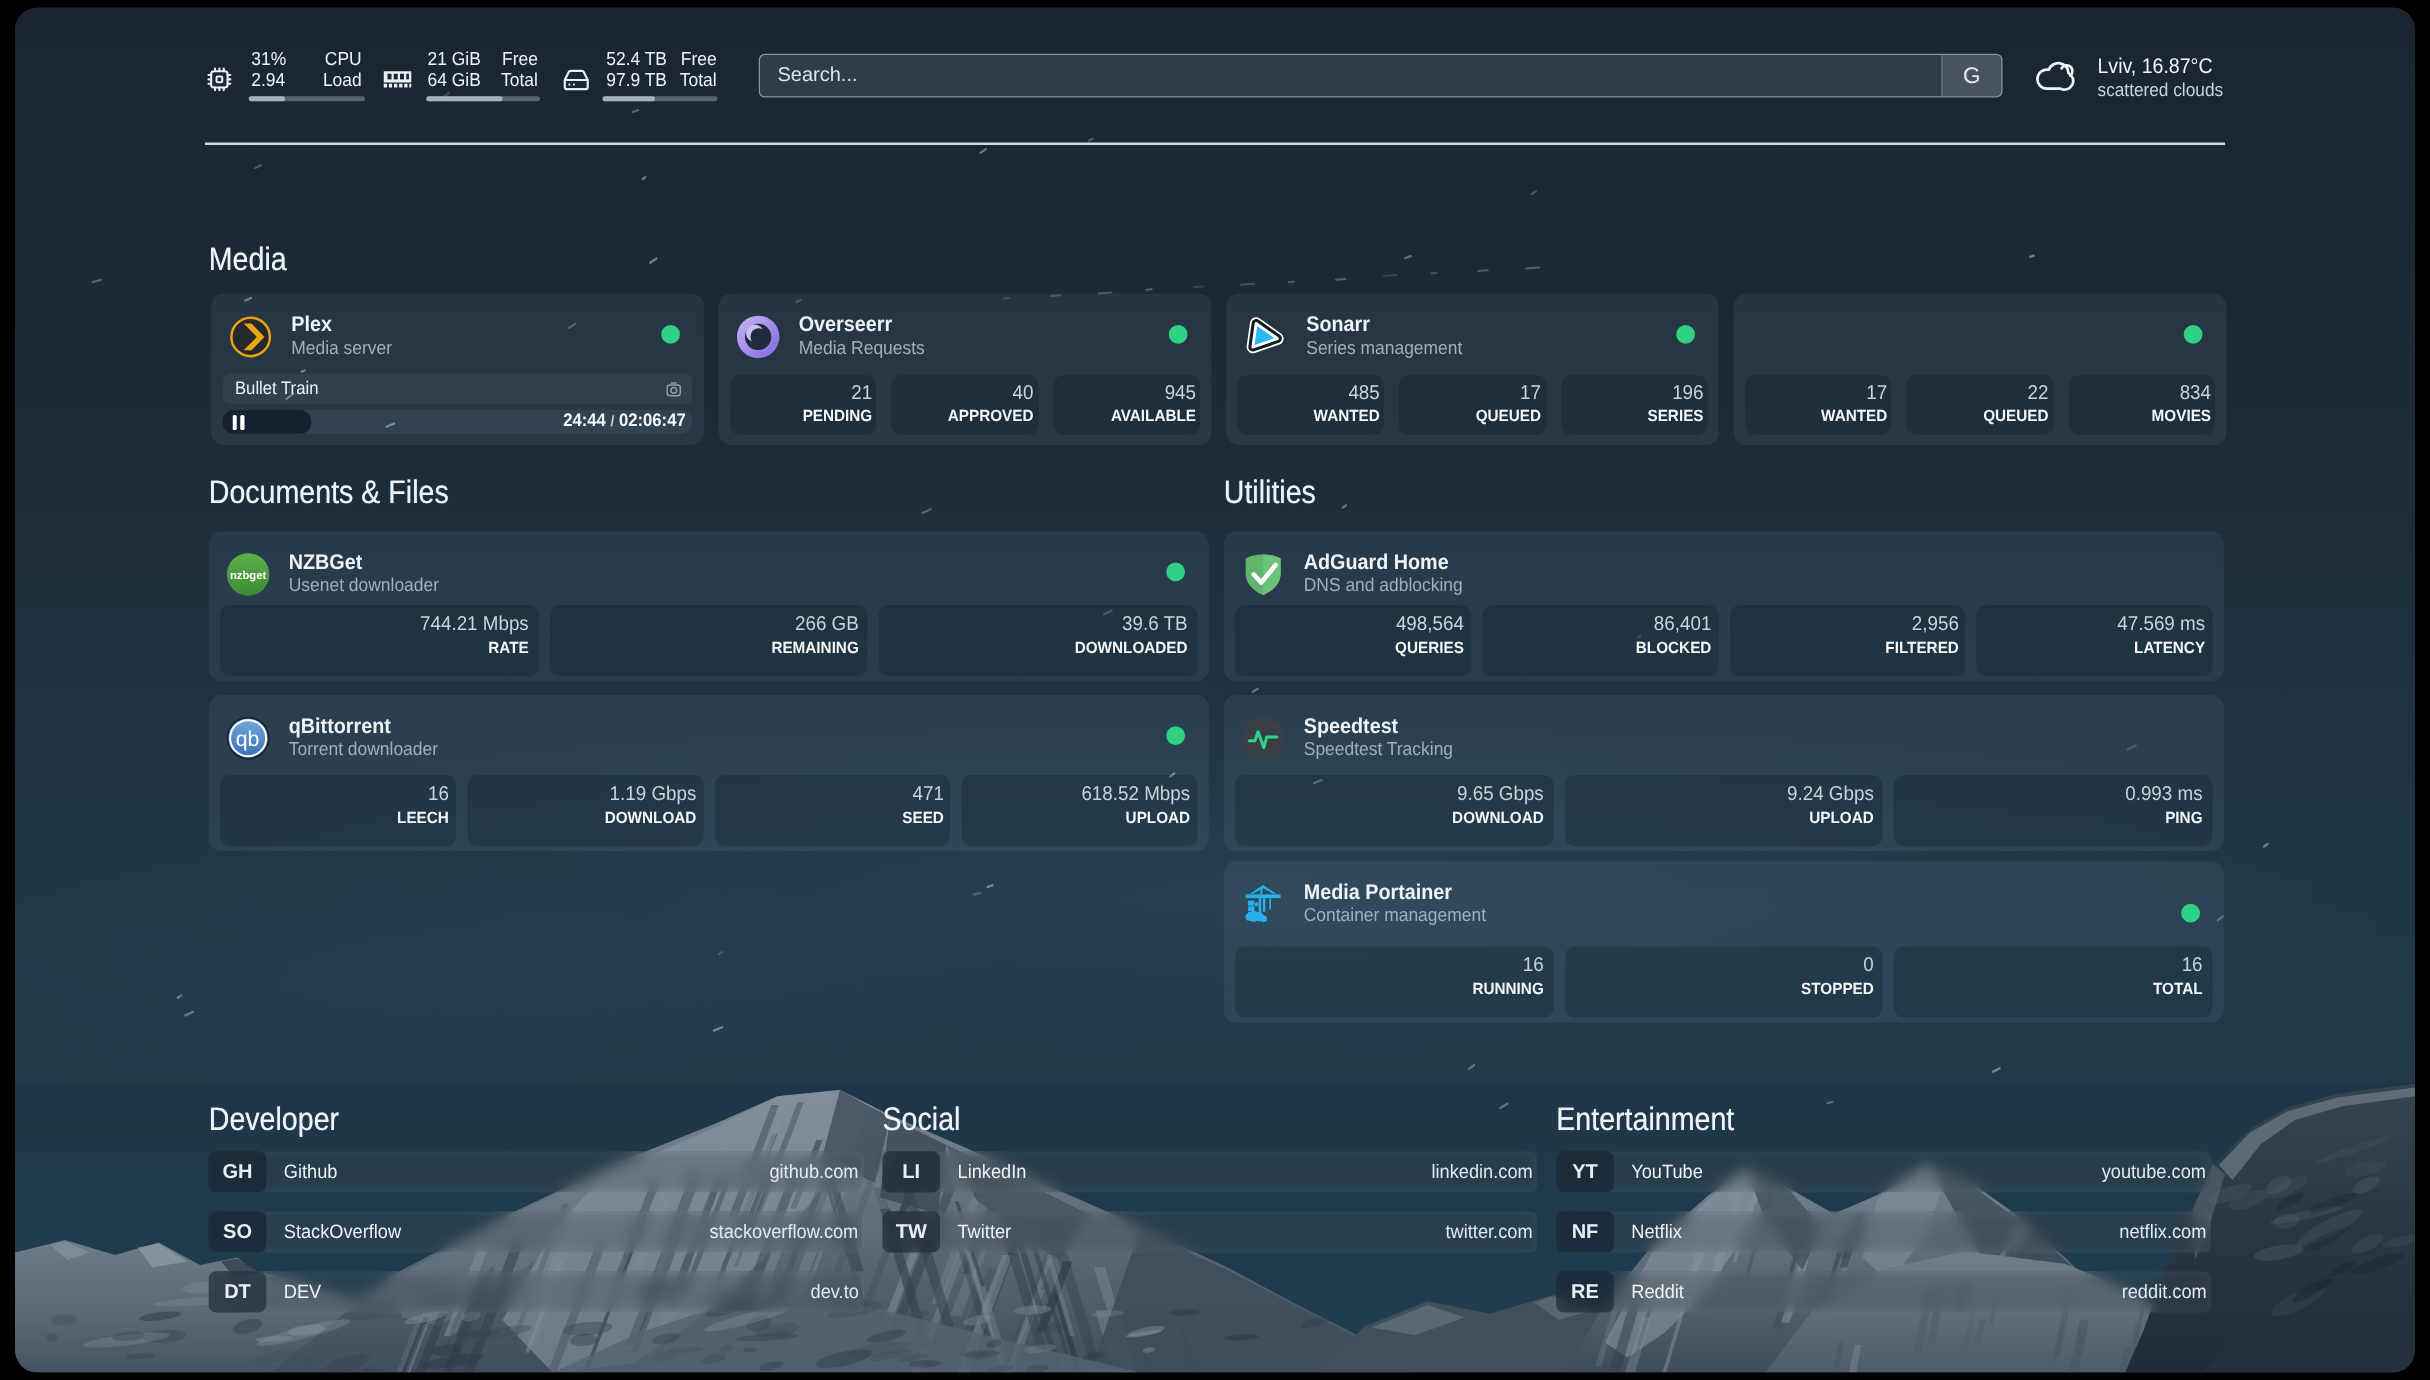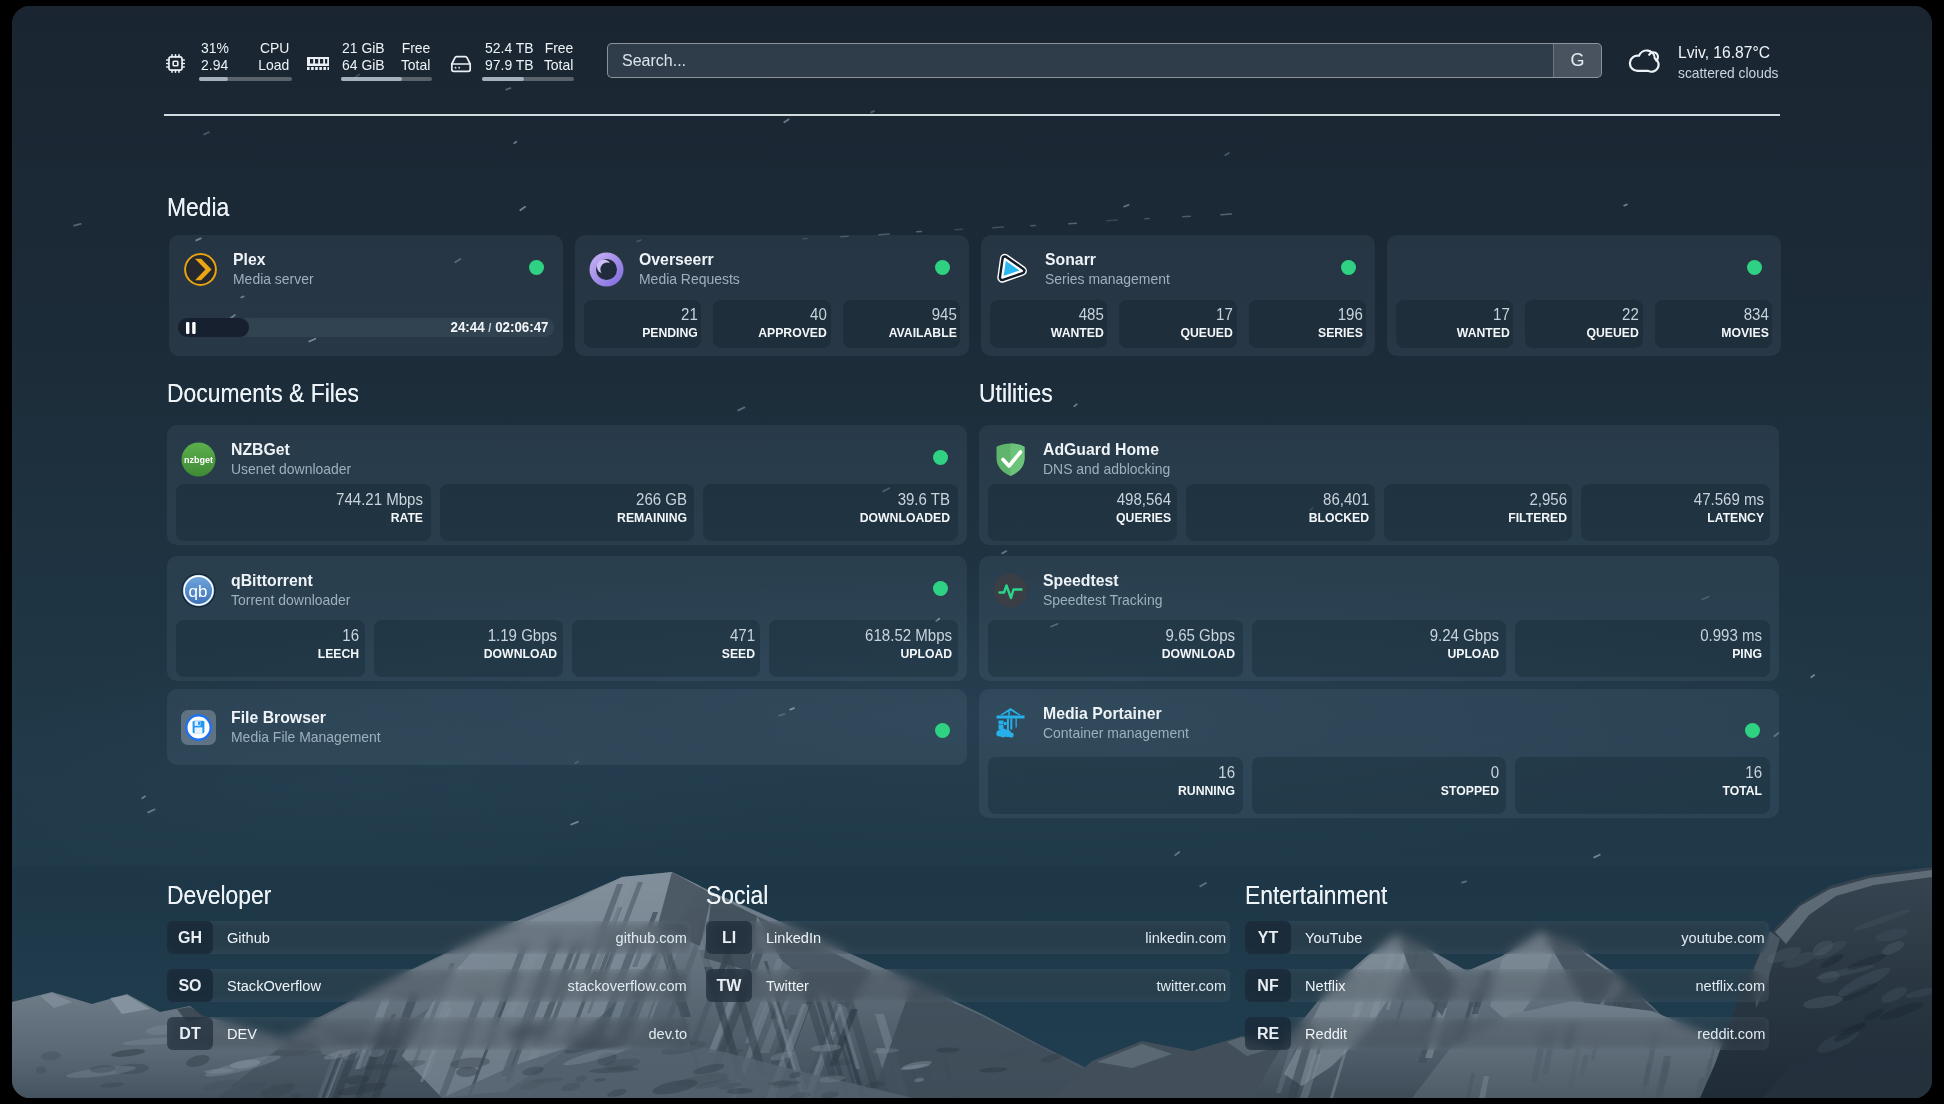--- a/index.html
+++ b/index.html
@@ -35,21 +35,21 @@
 .wstats .sv{margin-top:6px}
 .g3{grid-template-columns:repeat(3,1fr)}
 .g4{grid-template-columns:repeat(4,1fr)}
 .bmh{position:absolute;font-size:26px;font-weight:500;color:#eef3f7;line-height:1;text-shadow:0 0 .6px rgba(238,243,247,.8);transform:scaleX(.88);transform-origin:0 0}
 .bmrow{position:absolute;width:524px;height:33px;border-radius:6px;background:rgba(190,215,240,.10);-webkit-backdrop-filter:blur(5px) brightness(.78);backdrop-filter:blur(5px) brightness(.78)}
 .abbr{position:absolute;left:0;top:0;width:46px;height:33px;border-radius:6px;background:rgba(16,30,44,.55);color:#e8eef3;font-size:16px;font-weight:600;text-align:center;line-height:33px}
 .bname{position:absolute;left:60px;top:0;font-size:15.5px;color:#eef3f7;line-height:33px;transform:scaleX(.94);transform-origin:0 50%}
 .burl{position:absolute;right:4px;top:0;font-size:15.5px;color:#e2eaf0;line-height:33px;transform:scaleX(.94);transform-origin:100% 50%}
 .prow1{position:absolute;left:9px;right:9px;top:64px;height:24px;background:rgba(190,215,240,.06);border-radius:6px;font-size:14.5px;color:#eef3f7;line-height:24px;padding:0 10px}
 .pcam{position:absolute;right:8px;top:6px;color:#8fa0ac}
-.prow2{position:absolute;left:9px;right:9px;top:83px;height:19px;background:rgba(190,215,240,.07);border-radius:9px}
+.prow2{position:absolute;left:9px;right:9px;top:93px;height:19px;background:rgba(190,215,240,.07);border-radius:9px}
 .pfill{position:absolute;left:0;top:0;width:19%;height:19px;border-radius:9px;background:#16202f}
 .ptime{position:absolute;right:5px;top:0;font-size:14.5px;font-weight:700;color:#f2f6f9;line-height:19px;transform:scaleX(.92);transform-origin:100% 50%}
 </style></head>
 <body>
 <div class="screen">
 <svg class="bg" viewBox="0 0 1920 1092" preserveAspectRatio="none">
 <defs>
 <linearGradient id="sky" x1="0" y1="0" x2="0" y2="1">
  <stop offset="0" stop-color="#1a2531"></stop>
           <stop offset=".3" stop-color="#1c2b38"></stop>
@@ -485,20 +485,25 @@
         <svg class="cico" viewBox="0 0 35 35">
           <circle cx="17.5" cy="17.5" r="16.2" fill="#25282c"></circle>
           <circle cx="17.5" cy="17.5" r="15.4" fill="none" stroke="#e8a312" stroke-width="2"></circle>
           <polygon points="12,6.8 18.2,6.8 28.6,17.5 18.2,28.2 12,28.2 22.4,17.5" fill="#eba613"></polygon>
         </svg>
         <div>
           <div class="ct">Plex</div>
           <div class="cs">Media server</div>
         </div>
       </div>
+      <div class="prow1"><span style="display:inline-block;transform:scaleX(.92);transform-origin:0 50%">Bullet Train</span><svg class="pcam" width="14" height="14" viewBox="0 0 24 24" fill="none" stroke="currentColor" stroke-width="2">
+          <rect x="3" y="5" width="18" height="15" rx="3.5"></rect>
+          <circle cx="12" cy="12.5" r="4"></circle>
+          <path d="M8 2.5h8"></path>
+        </svg></div>
       <div class="prow2">
         <div class="pfill">
           <svg width="10" height="12" viewBox="0 0 10 12" style="position:absolute;left:8px;top:3.5px">
             <rect width="3.4" height="12" rx="1.2" fill="#fff"></rect>
             <rect x="6.2" width="3.4" height="12" rx="1.2" fill="#fff"></rect>
           </svg>
         </div>
         <div class="ptime">24:44 <span style="font-size:12px;opacity:.8">/</span> 02:06:47</div>
       </div>
     </div>
@@ -648,38 +653,20 @@
           <div class="sv">1.19 Gbps</div>
           <div class="sl">DOWNLOAD</div>
         </div>
         <div class="blk">
           <div class="sv">471</div>
           <div class="sl">SEED</div>
         </div>
         <div class="blk">
           <div class="sv">618.52&nbsp;Mbps</div>
           <div class="sl">UPLOAD</div>
-        </div>
-      </div>
-    </div>
-<div class="card" style="left:155px;top:683px;width:800px;height:76px">
-      <div class="dot" style="top:34px;right:17px"></div>
-      <div class="chead" style="padding-top:19px">
-        <svg class="cico" viewBox="0 0 35 35">
-          <rect width="35" height="35" rx="7" fill="rgba(225,235,245,.28)"></rect>
-          <circle cx="17.5" cy="17.5" r="12.2" fill="#fff"></circle>
-          <circle cx="17.5" cy="17.5" r="12.2" fill="none" stroke="#2070f0" stroke-width="2.4"></circle>
-          <rect x="11.6" y="10.8" width="11.8" height="12.4" rx="1.5" fill="#2196f3"></rect>
-          <rect x="13.6" y="11.2" width="5.8" height="4.6" fill="#dff0fd"></rect>
-          <rect x="17.1" y="11.7" width="1.9" height="3.2" fill="#2196f3"></rect>
-          <rect x="13.6" y="17.4" width="7.8" height="5.8" fill="#e8f3fd"></rect>
-        </svg>
-        <div>
-          <div class="ct">File Browser</div>
-          <div class="cs">Media File Management</div>
         </div>
       </div>
     </div>
 <div class="card" style="left:967px;top:419px;width:800px;height:120px">
       <div class="chead">
         <svg class="cico" viewBox="0 0 35 35">
           <path d="M17.5 1.5c5.5 0 10.6 1.3 14 3.2v11.6c0 8.7-6.2 14.3-14 17.7C9.7 30.6 3.5 25 3.5 16.3V4.7c3.4-1.9 8.5-3.2 14-3.2z" fill="#5fb56c"></path>
           <path d="M17.5 1.5c5.5 0 10.6 1.3 14 3.2v11.6c0 8.7-6.2 14.3-14 17.7z" fill="#6cc47a"></path>
           <path d="M10 17.5l6 6.5L27.5 10" fill="none" stroke="#fff" stroke-width="3.6" stroke-linecap="round" stroke-linejoin="round"></path>
         </svg>

